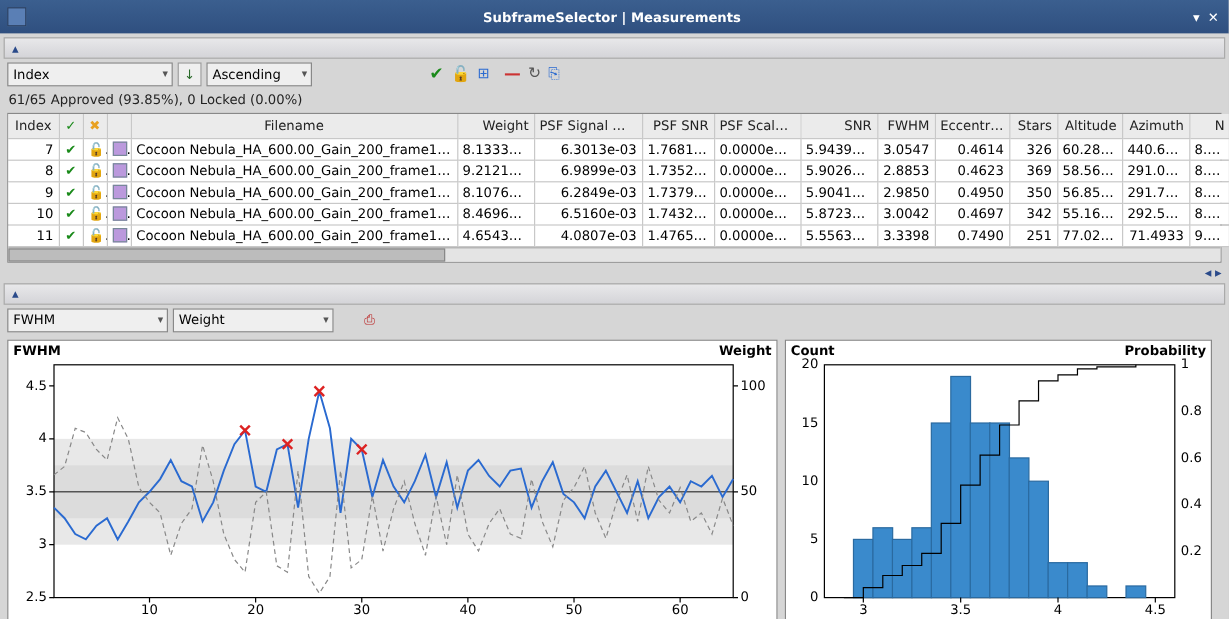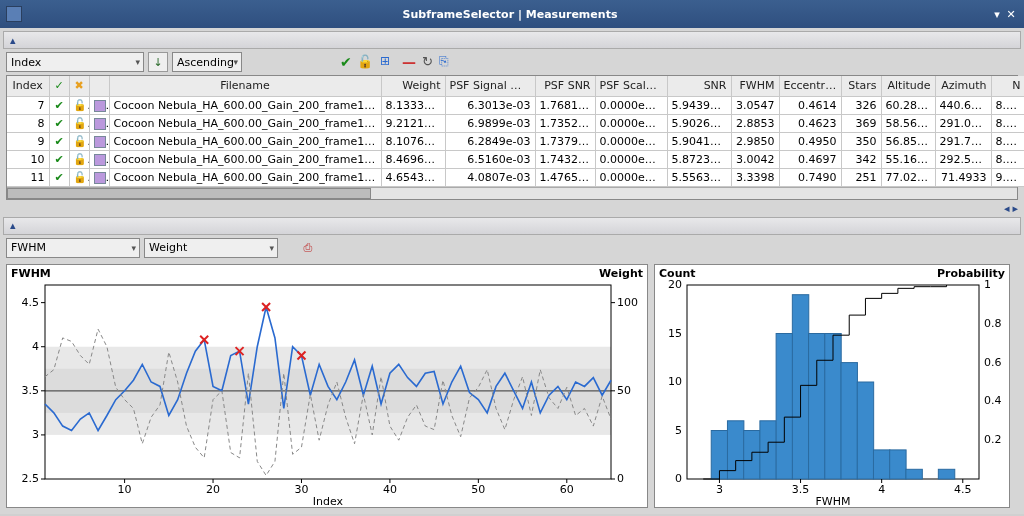--- a/index.html
+++ b/index.html
@@ -11,21 +11,21 @@
   .content { background: #d6d6d6; padding: 3px; }
 
   .section-hdr { background: linear-gradient(#e8e8ea,#d4d4d8); border: 1px solid #aaa; height: 18px; display: flex; align-items: center; padding: 0 6px; }
   .section-hdr .label { color: #2a4a8a; font-weight: bold; flex: 1; }
   .section-hdr .coll { color: #2a4a8a; cursor: pointer; }
 
   .toolbar { display: flex; align-items: center; gap: 4px; padding: 3px; }
   .select { background: #efefef; border: 1px solid #888; height: 20px; padding: 0 16px 0 4px; display: inline-flex; align-items: center; position: relative; }
   .select::after { content:"▾"; position:absolute; right:3px; font-size:9px; color:#555; }
   .sel-wide { width: 138px; }
-  .sel-sort { width: 70px; }
+  .sel-sort { width: 88px; }
   .sel-med { width: 134px; }
   .ib { width: 20px; height: 20px; border: 1px solid #999; background: #efefef; display:inline-flex; align-items:center; justify-content:center; cursor:pointer; }
   .space { width: 90px; }
 
   .status { padding: 2px 4px 4px 4px; color: #222; }
 
   .tbl-wrap { border: 1px solid #888; background: #fff; margin: 0 3px; }
   table { border-collapse: collapse; width: 100%; table-layout: fixed; }
   th, td { border-right: 1px solid #c8c8c8; border-bottom: 1px solid #c8c8c8; padding: 2px 4px; white-space: nowrap; overflow: hidden; text-overflow: ellipsis; }
   th { background: #ebebeb; font-weight: normal; color: #222; height: 20px; }
@@ -78,20 +78,21 @@
       <span style="color:#2a6ad0;font-size:12px;cursor:pointer">⊞</span>
     </div>
     <div style="width:4px"></div>
     <div style="display:inline-flex; gap:6px;">
       <span style="color:#c33;font-size:14px;font-weight:bold;cursor:pointer">—</span>
       <span style="color:#555;font-size:13px;cursor:pointer">↻</span>
       <span style="color:#2a6ad0;font-size:12px;cursor:pointer">⎘</span>
     </div>
   </div>
 
+  <div class="status">61/65 Approved (93.85%), 0 Locked (0.00%)</div>
 
   <div class="tbl-wrap">
     <table>
       <colgroup>
         <col style="width:42px">
           <col style="width:20px">
           <col style="width:20px">
           <col style="width:20px">
         <col style="width:272px">
           <col style="width:64px">

